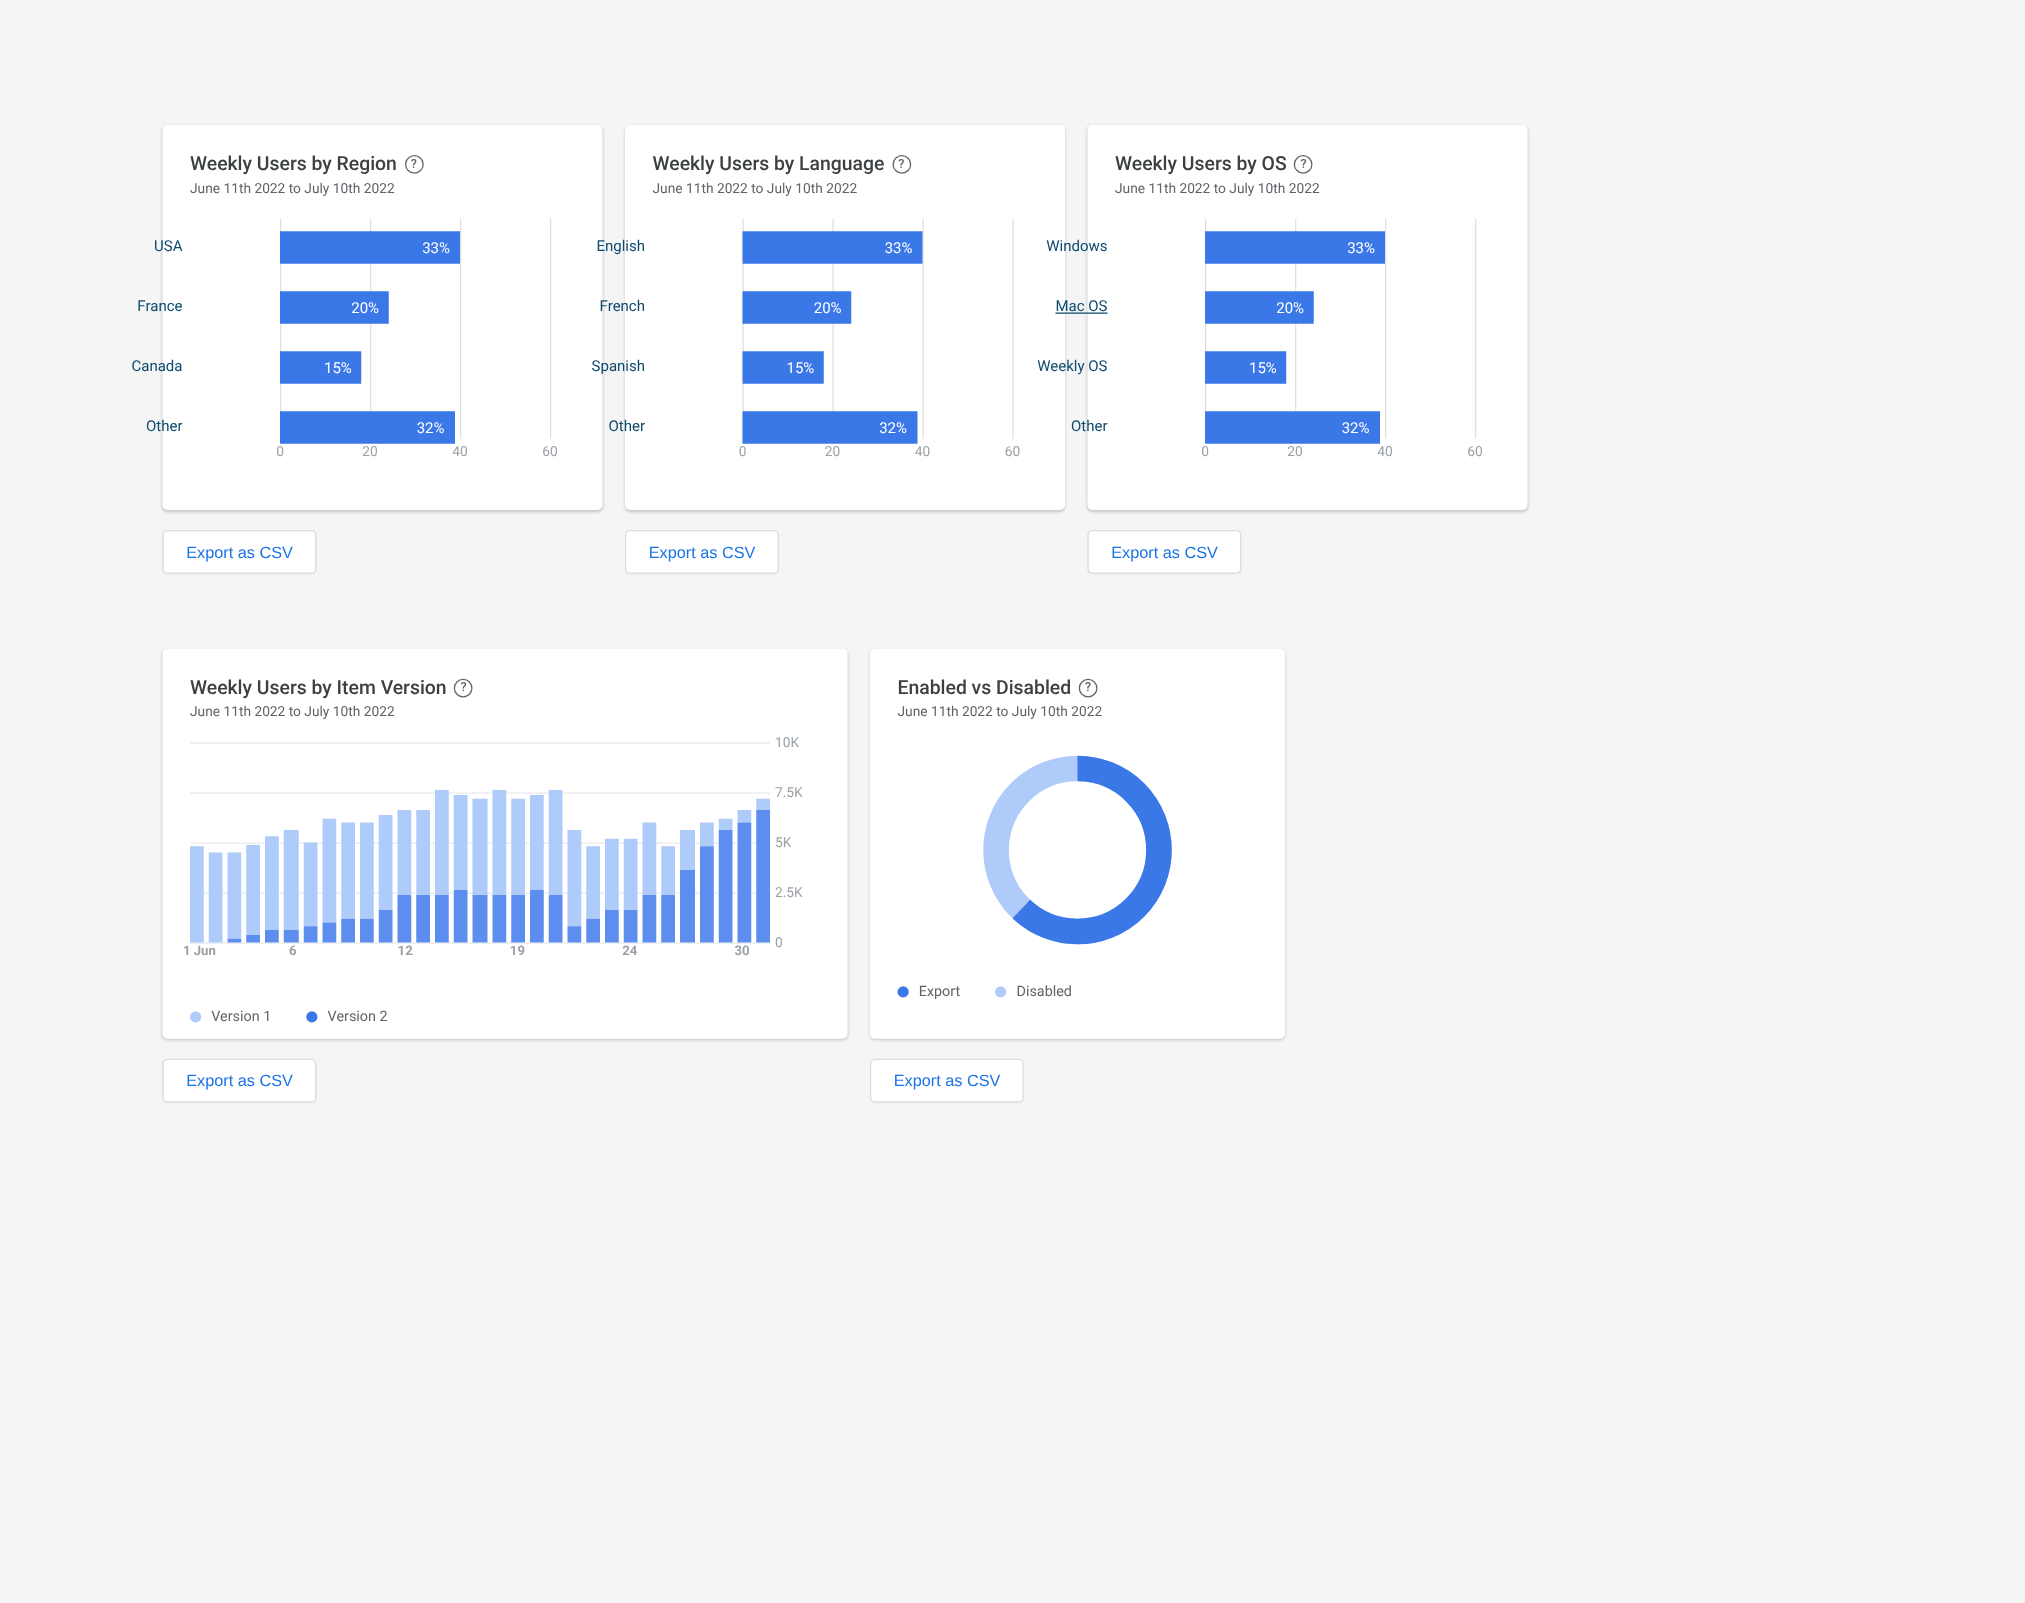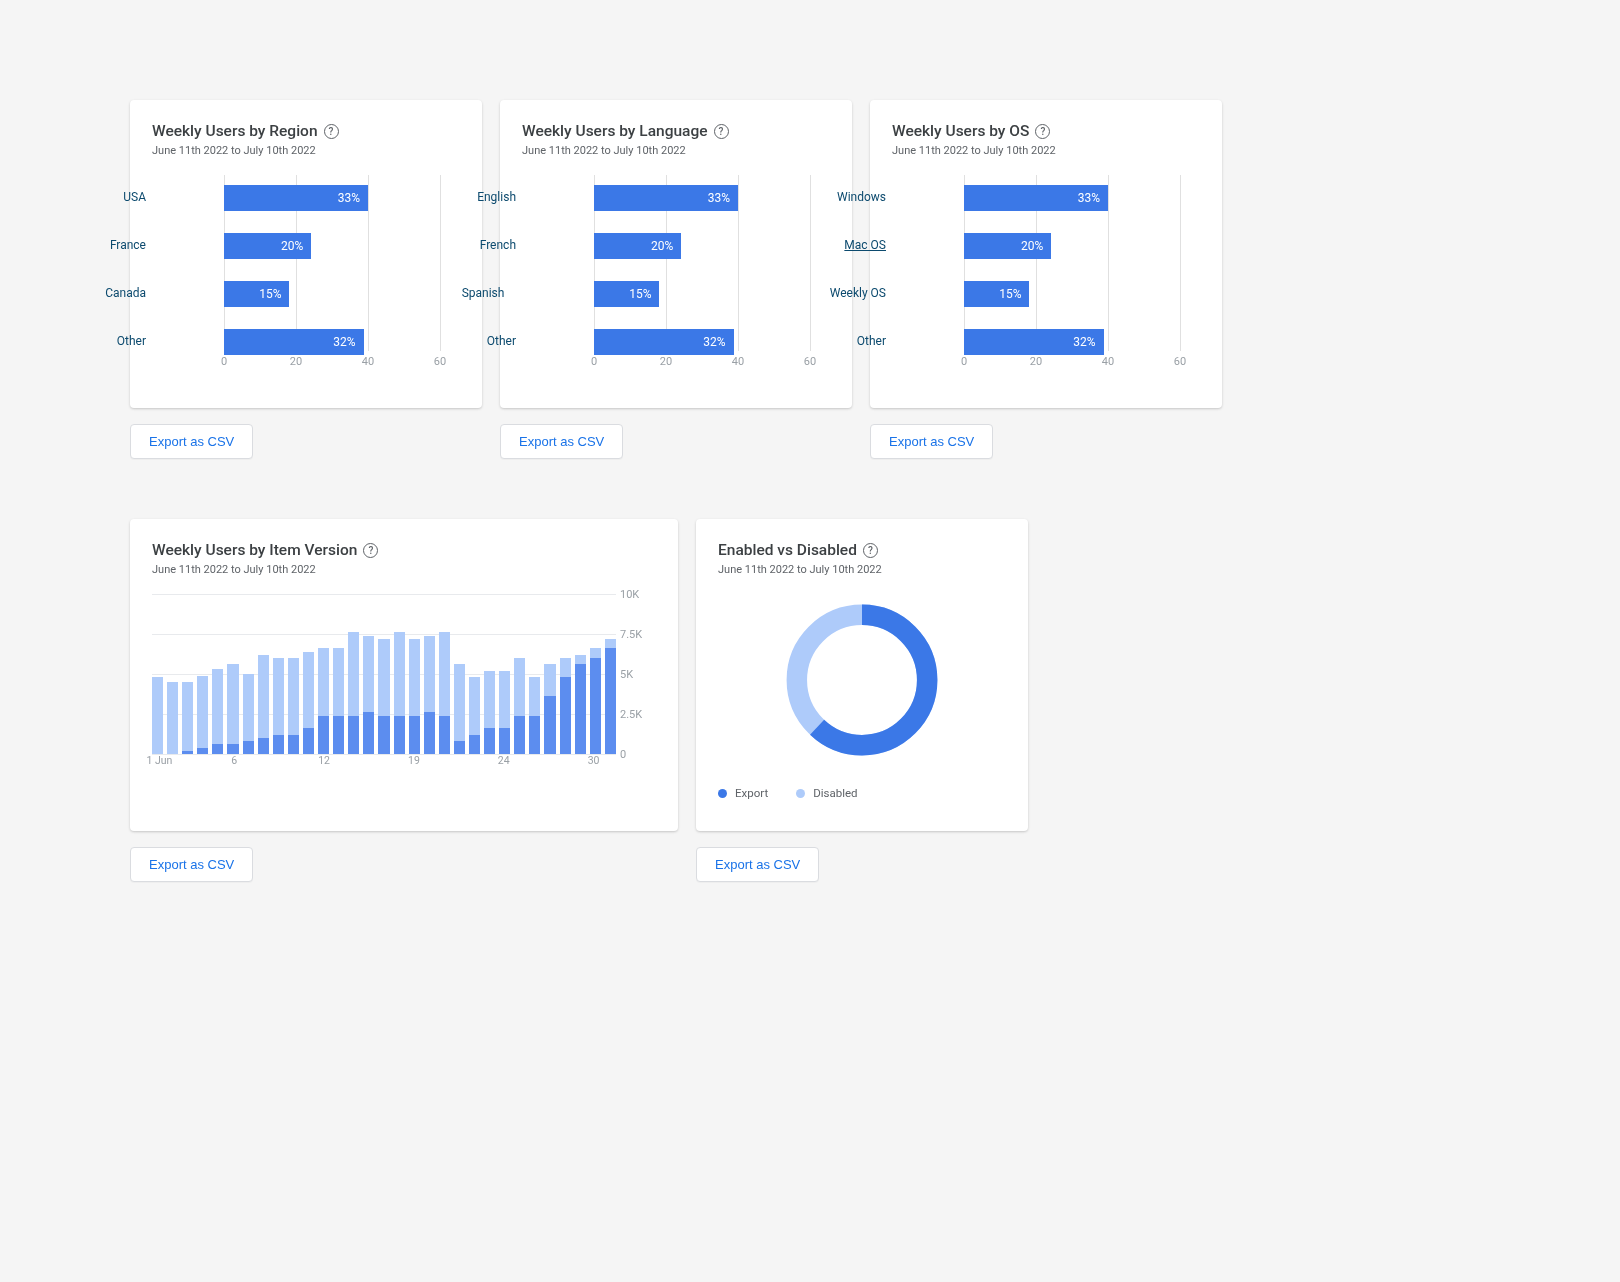--- a/index.html
+++ b/index.html
@@ -52,21 +52,21 @@
 
   
   .vbar-area { position: relative; height: 160px; margin-top: 10px; margin-right: 40px; }
   .hline { position: absolute; left: 0; right: 0; height: 1px; background: #e8eaed; }
   .y-tick { position: absolute; right: -40px; width: 36px; font-size: 11px; color: #9aa0a6; transform: translateY(-50%); text-align: left; }
   .vbar-cols { position: absolute; left: 0; right: 0; top: 0; bottom: 0; display: flex; gap: 4px; align-items: flex-end; }
   .vbar { flex: 1; display: flex; flex-direction: column; justify-content: flex-end; }
   .seg-top { background: #aecbfa; }
   .seg-bot { background: #5c8def; }
   .vx-axis { position: relative; height: 18px; margin-right: 40px; }
-  .vx-tick { position: absolute; font-size: 10.5px; color: #9aa0a6; transform: translateX(-50%); }
+  .vx-tick { position: absolute; font-size: 10.5px; color: #9aa0a6; transform: translateX(-50%); font-weight: bold; }
 
   .legend { display: flex; gap: 28px; margin-top: 34px; font-size: 11.5px; color: #5f6368; align-items: center; }
   .swatch { width: 9px; height: 9px; border-radius: 50%; display: inline-block; margin-right: 8px; vertical-align: middle; }
 
   
   .donut-wrap { display: flex; justify-content: center; margin-top: 8px; }
   .donut-svg { width: 172px; height: 172px; transform: rotate(-90deg); }
   .arc-enabled  { stroke: #3b78e7; }
   .arc-disabled { stroke: #aecbfa; }
 </style>
@@ -125,21 +125,21 @@
           <div class="x-axis">
             <div class="x-tick" style="left: 0px;">0</div>
             <div class="x-tick" style="left: 72px;">20</div>
             <div class="x-tick" style="left: 144px;">40</div>
             <div class="x-tick" style="left: 216px;">60</div>
           </div>
           <div class="hbar-label" style="top: 15px;">English</div>
           <div class="hbar-bar" style="width: 144px; top: 10px;">33%</div>
           <div class="hbar-label" style="top: 63px;">French</div>
           <div class="hbar-bar" style="width: 87.2727px; top: 58px;">20%</div>
-          <div class="hbar-label" style="top: 111px; text-align: center;">Spanish</div>
+          <div class="hbar-label" style="top: 111px;">Spanish</div>
           <div class="hbar-bar" style="width: 65.4545px; top: 106px;">15%</div>
           <div class="hbar-label" style="top: 159px;">Other</div>
           <div class="hbar-bar" style="width: 139.636px; top: 154px;">32%</div>
         </div>
     </div>
     <button class="export-btn">Export as CSV</button>
   </div>
 
   <div class="col">
     <div class="card card-small">
@@ -325,20 +325,24 @@
         </div>
       <div class="vx-axis">
           <div class="vx-tick" style="left: 1.6129%;">1 Jun</div>
           <div class="vx-tick" style="left: 17.7419%;">6</div>
           <div class="vx-tick" style="left: 37.0968%;">12</div>
           <div class="vx-tick" style="left: 56.4516%;">19</div>
           <div class="vx-tick" style="left: 75.8065%;">24</div>
           <div class="vx-tick" style="left: 95.1613%;">30</div>
         </div>
 
+      <div class="legend">
+        <span><span class="swatch" style="background:#aecbfa"></span><span>Version 1</span></span>
+        <span><span class="swatch" style="background:#3b78e7"></span><span>Version 2</span></span>
+      </div>
     </div>
     <button class="export-btn">Export as CSV</button>
   </div>
 
   <div class="col">
     <div class="card card-med">
       <div class="card-title">
         <span>Enabled vs Disabled</span>
         <span class="help-icon">?</span>
       </div>

